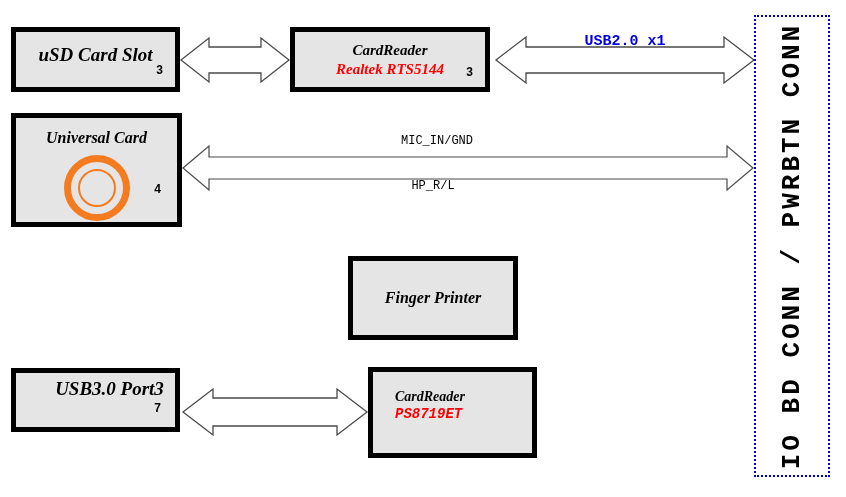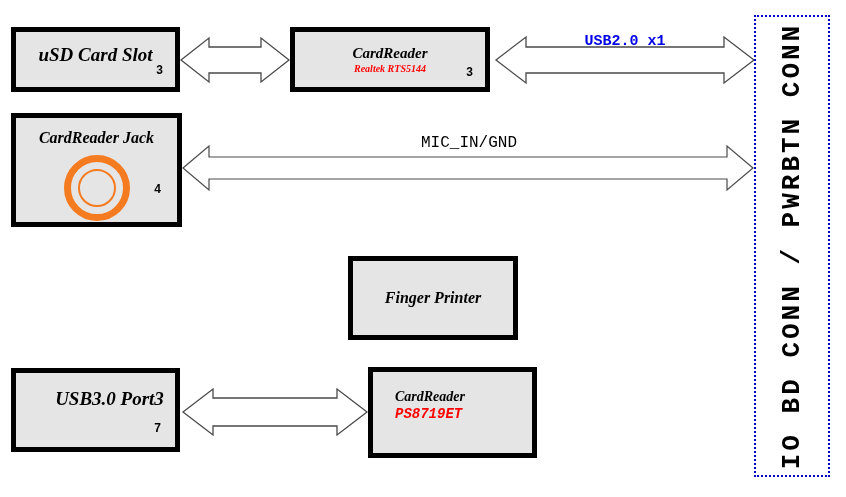--- a/index.html
+++ b/index.html
@@ -19,22 +19,22 @@
     position:absolute;font:bold 12px "Liberation Sans",sans-serif;color:#000;
   }
   .chip-red{color:#FF0000;}
   .arrow-wrap{position:absolute;display:flex;justify-content:center;}
   .arrow-wrap svg{position:absolute;left:0;top:0;}
   .conn-label{
     position:relative;z-index:2;color:#0000E6;
     font-family:"Liberation Mono",monospace;font-weight:bold;font-size:15px;white-space:nowrap;
   }
   .audio-label{
-    position:absolute;z-index:2;color:#000;text-align:right;
-    font-family:"Liberation Mono",monospace;font-size:16px;white-space:nowrap;
+    position:absolute;z-index:2;color:#000;text-align:center;
+    font-family:"Liberation Mono",monospace;font-size:12px;white-space:nowrap;
   }
   .io-panel{
     position:absolute;left:754px;top:15px;width:76px;height:462px;
     box-sizing:border-box;border:2px dotted #0000CC;background:#fff;
   }
   .io-panel-text{
     position:absolute;left:50%;top:50%;
     transform:translate(-50%,-50%) rotate(-90deg);
     white-space:nowrap;color:#000;
     font-family:"Liberation Mono",monospace;font-weight:bold;font-size:26px;letter-spacing:3px;
@@ -59,51 +59,52 @@
   </div>
 
   <div class="arrow-wrap" style="left:179px;top:34px;width:112px;height:52px;">
     <svg width="112" height="52">
       <polygon points="2,26 30,4 30,13 82,13 82,4 110,26 82,48 82,39 30,39 30,48" fill="#ffffff" stroke="#4a4a4a" stroke-width="1.3"></polygon>
     </svg>
   </div>
 
   <div class="box" style="left:290px;top:27px;width:200px;height:65px;">
     <span class="serif-label" style="font-size:15px;">CardReader</span>
-    <span class="serif-label chip-red" style="font-size:10px;">Realtek RTS5144</span>
+    <span class="serif-label chip-red" style="font-size:15px;">Realtek RTS5144</span>
     <span class="badge" style="right:12px;bottom:8px;">3</span>
   </div>
 
   <div class="arrow-wrap" style="left:494px;top:33px;width:262px;height:54px;">
     <svg width="262" height="54">
       <polygon points="2,27 32,4 32,14 230,14 230,4 260,27 230,50 230,40 32,40 32,50" fill="#ffffff" stroke="#4a4a4a" stroke-width="1.3"></polygon>
     </svg>
     <span class="conn-label">USB2.0 x1</span>
   </div>
 
   <div class="box" style="left:11px;top:113px;width:171px;height:114px;justify-content:flex-start;padding-top:10px;">
-    <span class="serif-label" style="font-size:16px;">CardReader Jack</span>
+    <span class="serif-label" style="font-size:16px;">Universal Card</span>
     <span class="badge" style="right:16px;bottom:26px;">4</span>
   </div>
   <div class="jack-ring"></div>
   <div class="jack-ring-inner"></div>
 
   <div class="arrow-wrap" style="left:181px;top:144px;width:574px;height:50px;">
     <svg width="574" height="50">
       <polygon points="2,24 28,2 28,13 546,13 546,2 572,24 546,46 546,35 28,35 28,46" fill="#ffffff" stroke="#4a4a4a" stroke-width="1.2"></polygon>
     </svg>
   </div>
   <div class="audio-label" style="left:357px;top:134px;width:160px;">MIC_IN/GND</div>
+  <div class="audio-label" style="left:373px;top:179px;width:120px;">HP_R/L</div>
 
   <div class="box" style="left:348px;top:256px;width:170px;height:84px;">
     <span class="serif-label" style="font-size:16px;">Finger Printer</span>
   </div>
 
 
-  <div class="box" style="left:11px;top:368px;width:169px;height:84px;padding-bottom:22px;padding-left:28px;">
+  <div class="box" style="left:11px;top:368px;width:169px;height:64px;padding-bottom:22px;padding-left:28px;">
     <span class="serif-label" style="font-size:19px;">USB3.0 Port3</span>
     <span class="badge" style="right:14px;bottom:12px;">7</span>
   </div>
 
   <div class="arrow-wrap" style="left:181px;top:386px;width:188px;height:52px;">
     <svg width="188" height="52">
       <polygon points="2,26 32,3 32,12 156,12 156,3 186,26 156,49 156,40 32,40 32,49" fill="#ffffff" stroke="#4a4a4a" stroke-width="1.3"></polygon>
     </svg>
   </div>
 

